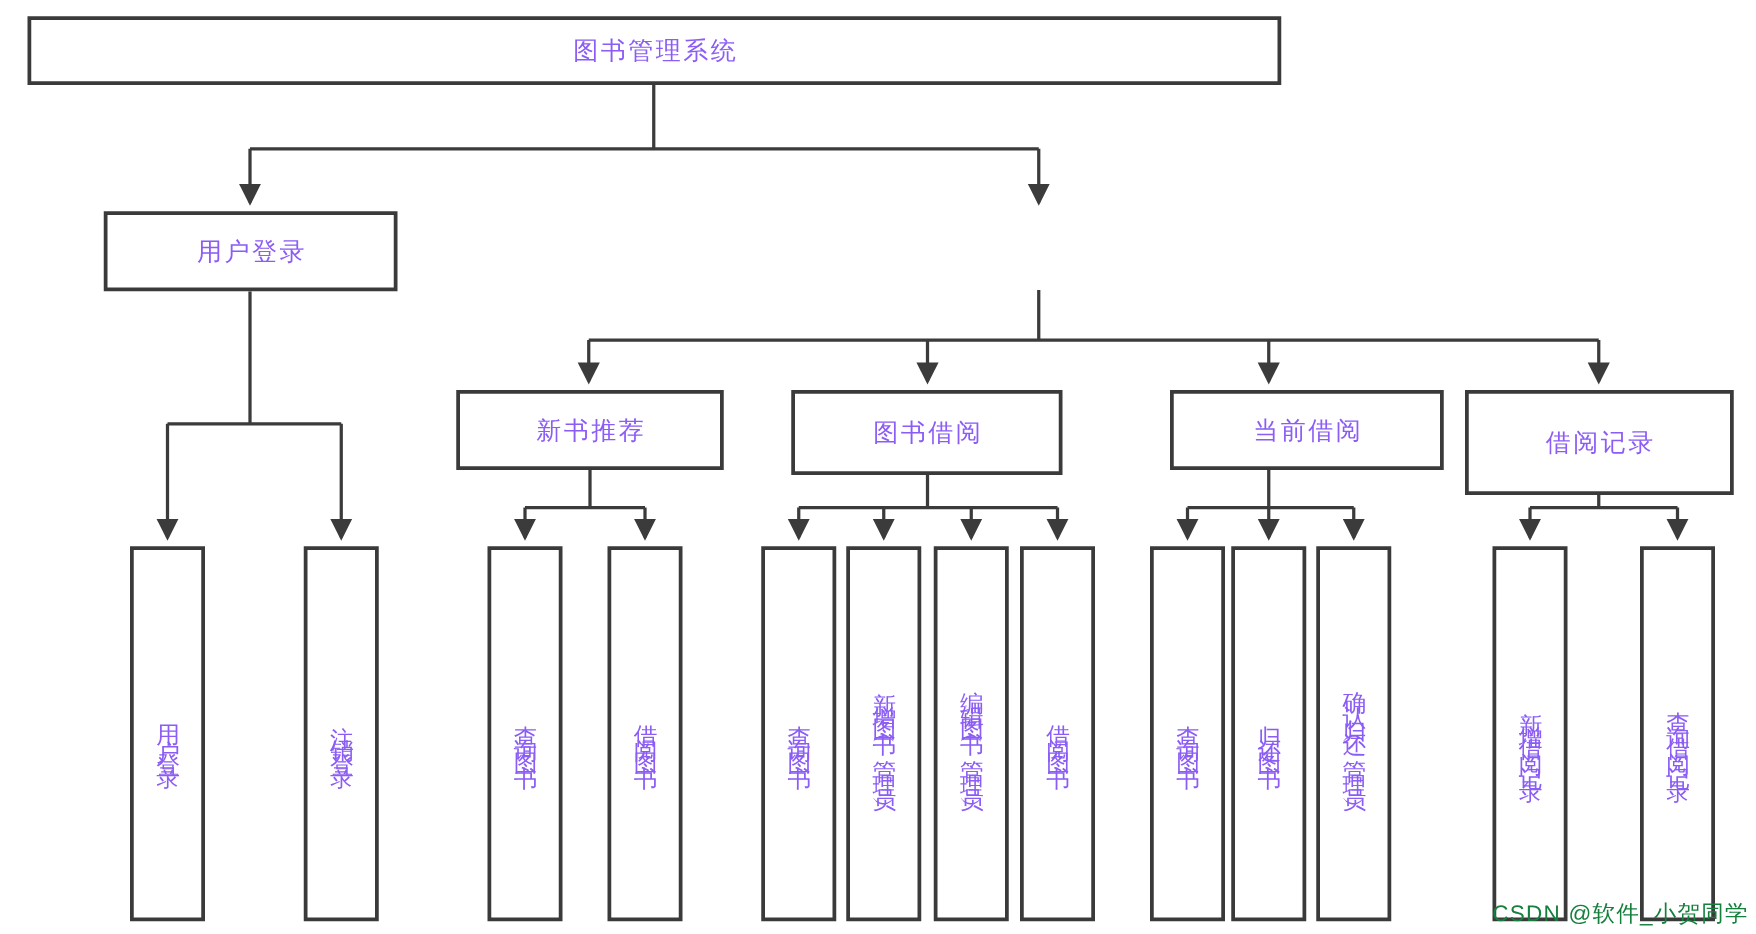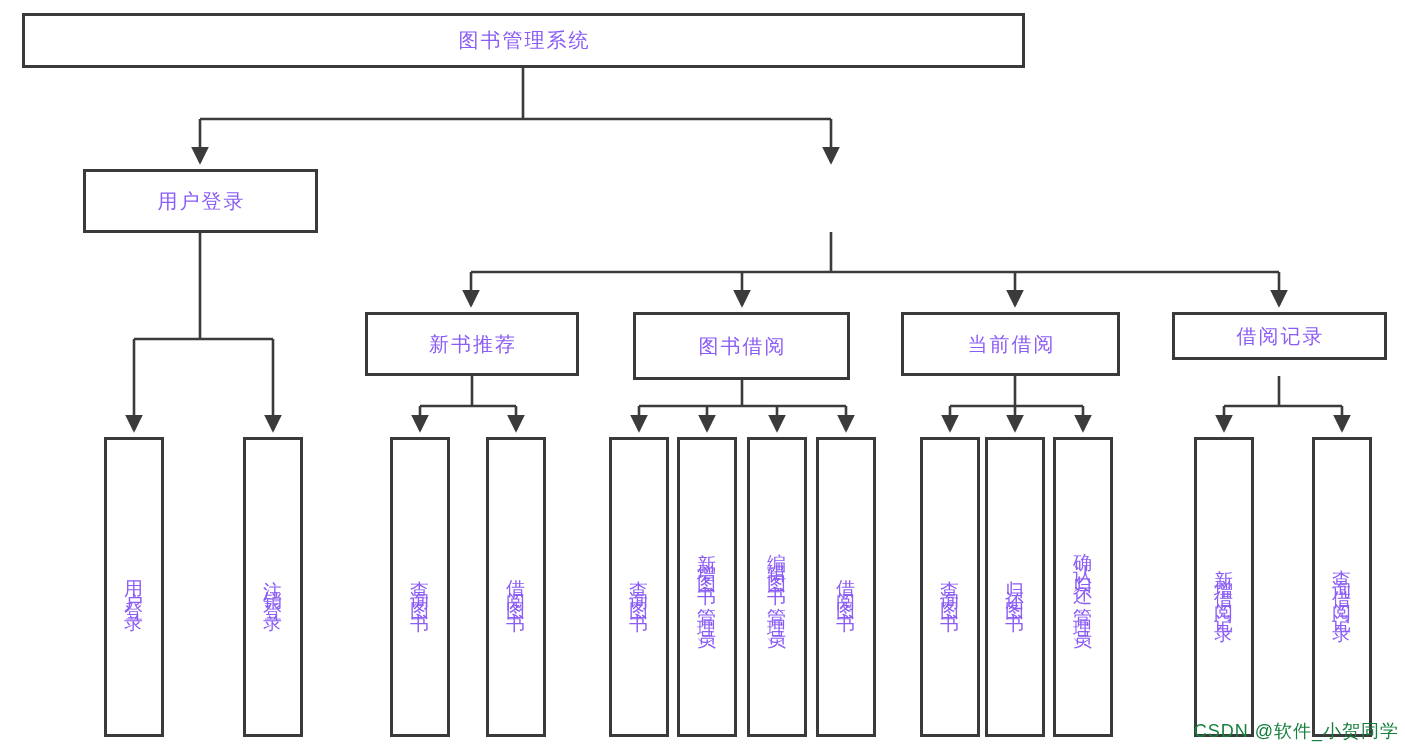--- a/index.html
+++ b/index.html
@@ -104,24 +104,24 @@
   <div class="box hbox" style="left:83px; top:169px; width:235px; height:64px;">
     <span class="lbl">用户登录</span>
   </div>
 
   <div class="box hbox" style="left:365px; top:312px; width:214px; height:64px;">
     <span class="lbl">新书推荐</span>
   </div>
   <div class="box hbox" style="left:633px; top:312px; width:217px; height:68px;font-family:Liberation Serif, serif;">
     <span class="lbl">图书借阅</span>
   </div>
-  <div class="box hbox" style="left:901px; top:312px; width:219px; height:64px;">
+  <div class="box hbox" style="left:936px; top:312px; width:219px; height:64px;">
     <span class="lbl">当前借阅</span>
   </div>
-  <div class="box hbox" style="left:1172px; top:312px; width:215px; height:48px;">
+  <div class="box hbox" style="left:1172px; top:312px; width:215px; height:84px;">
     <span class="lbl">借阅记录</span>
   </div>
 
   <div class="box vbox" style="left:104px; top:437px; width:60px; height:300px;">
     <span class="lbl">用户登录</span>
   </div>
   <div class="box vbox" style="left:243px; top:437px; width:60px; height:300px;">
     <span class="lbl">注销登录</span>
   </div>
 

